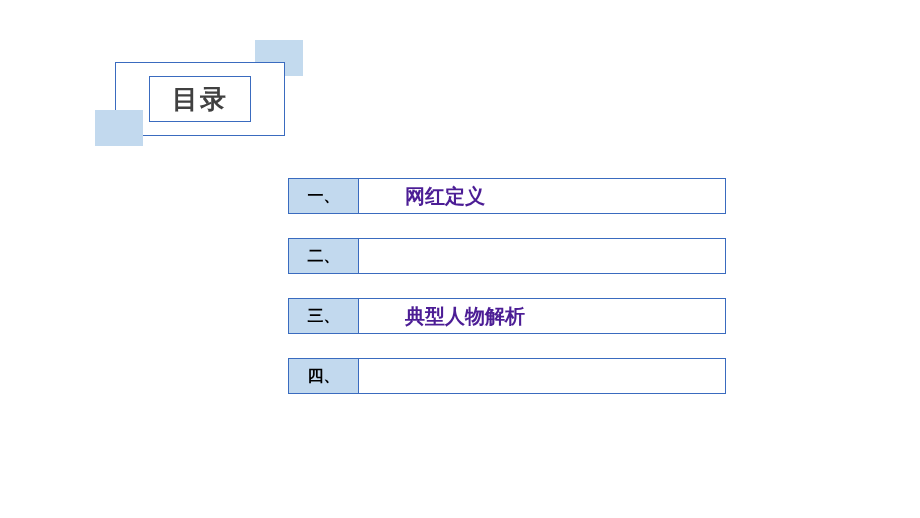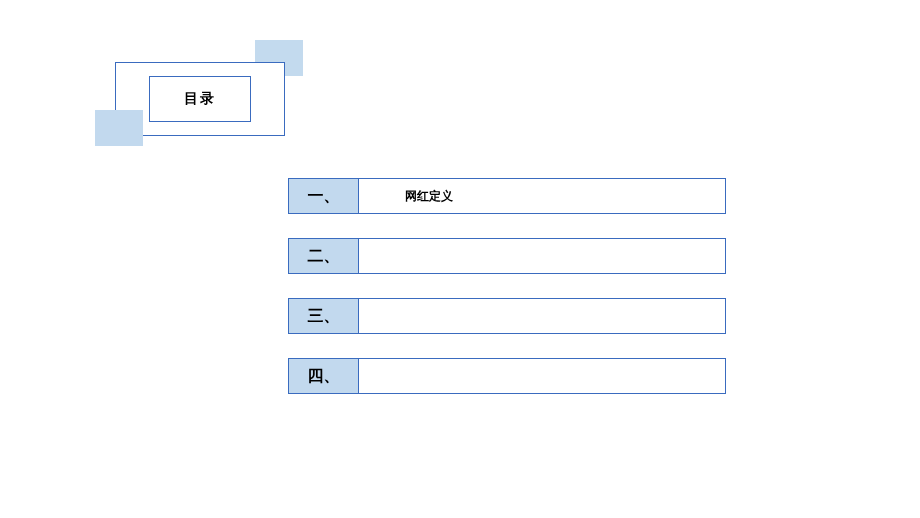--- a/index.html
+++ b/index.html
@@ -45,23 +45,23 @@
     position: absolute;
     top: 36px;
     left: 54px;
     width: 102px;
     height: 46px;
     border: 1px solid #3a6bbf;
     background: #ffffff;
     display: flex;
     align-items: center;
     justify-content: center;
-    font-size: 14px;
+    font-size: 26px;
     font-weight: 800;
-    color: #000000;
+    color: #404040;
     letter-spacing: 2px;
   }
   .toc-list {
     position: absolute;
     top: 178px;
     left: 288px;
     width: 438px;
   }
   .toc-row {
     display: flex;
@@ -80,23 +80,23 @@
     font-size: 16px;
     font-weight: 700;
     color: #000;
     border-right: 1px solid #3a6bbf;
   }
   .toc-label {
     flex: 1;
     display: flex;
     align-items: center;
     padding-left: 46px;
-    font-size: 12px;
+    font-size: 20px;
     font-weight: 700;
-    color: #000000;
+    color: #4c1d95;
   }
 </style>
 </head>
 <body>
 
 <div class="header-group">
   <div class="square-top"></div>
   <div class="title-outer"></div>
   <div class="square-bottom"></div>
   <div class="title-inner">目录</div>
@@ -105,17 +105,18 @@
 <div class="toc-list">
   <div class="toc-row">
     <div class="toc-num">一、</div>
     <div class="toc-label">网红定义</div>
   </div>
   <div class="toc-row">
     <div class="toc-num">二、</div>
   </div>
   <div class="toc-row">
     <div class="toc-num">三、</div>
+    <div class="toc-label">典型人物解析</div>
   </div>
   <div class="toc-row">
     <div class="toc-num">四、</div>
   </div>
 </div>
 
 </body></html>

